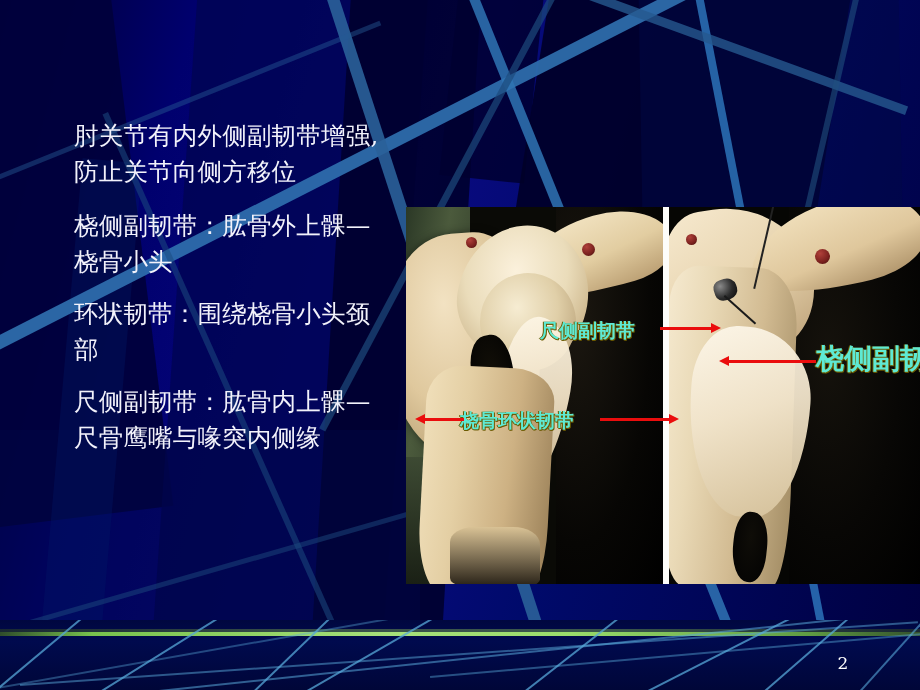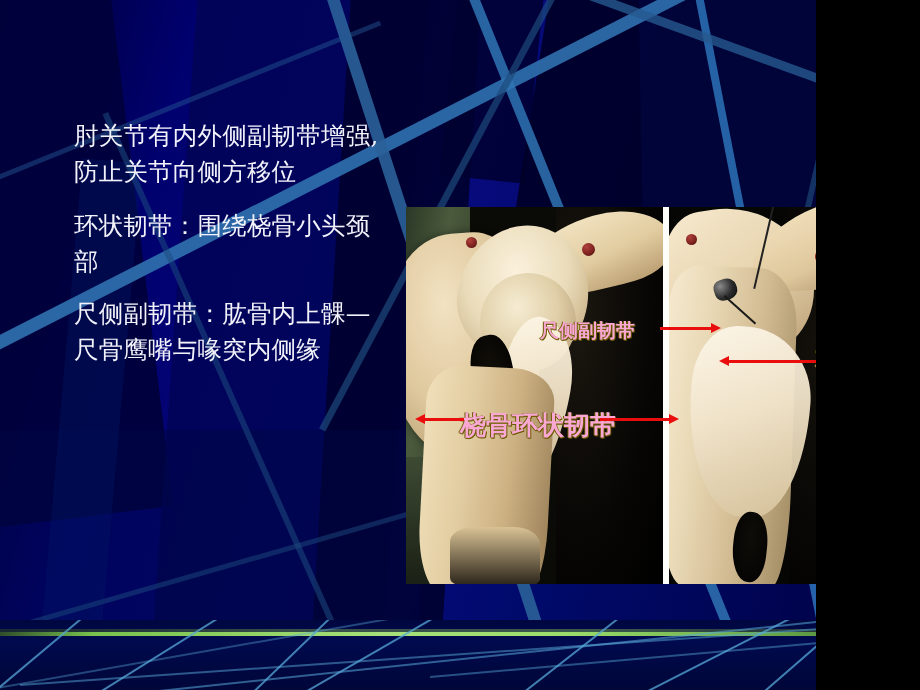--- a/index.html
+++ b/index.html
@@ -1,20 +1,20 @@
 <!DOCTYPE html>
 <html><head>
 <meta charset="utf-8">
 <title>Slide</title>
 <style>
   html,body{margin:0;padding:0;background:#000;}
   body{width:920px;height:690px;overflow:hidden;font-family:"DejaVu Serif","Liberation Serif",serif;}
 
   #slide{
-    position:relative;width:816px;height:690px;overflow:hidden;
+    position:relative;width:920px;height:690px;overflow:hidden;
     background:#00006e;
   }
 
   
   .bg-layer{position:absolute;left:0;top:0;width:920px;height:690px;overflow:hidden;}
   .bg-base{
     background:
       linear-gradient(105deg,#000033 0%, #00006e 18%, #0a0a82 42%, #000a6b 62%, #000040 100%);
   }
   .poly{position:absolute;}
@@ -223,27 +223,27 @@
     position:absolute;left:56px;top:88px;width:42px;height:2px;background:#1a1a1a;
     transform:rotate(42deg);transform-origin:0 0;
   }
   #wire{
     position:absolute;left:104px;top:-4px;width:2px;height:88px;
     background:#222;transform:rotate(13deg);transform-origin:50% 0;
   }
 
   
   .lbl{
-    position:absolute;color:#f9a8d4;
+    position:absolute;color:#5eead4;
     font-family:"DejaVu Sans","Liberation Sans",sans-serif;
     font-weight:bold;white-space:nowrap;
     text-shadow:1px 1px 0 #6b5a00, -1px 0 0 #6b5a00, 0 1px 0 #6b5a00;
   }
   #lbl-ucl{left:540px;top:318px;font-size:19px;}
-  #lbl-annular{left:460px;top:408px;font-size:26px;}
+  #lbl-annular{left:460px;top:408px;font-size:19px;}
   #lbl-rcl{left:816px;top:340px;font-size:28px;}
 
   .arrow{position:absolute;height:3px;background:#ea0d0d;}
   .arrow .head{position:absolute;top:-4px;width:0;height:0;
       border-top:5.5px solid transparent;border-bottom:5.5px solid transparent;}
   .arrow .head.right{right:-9px;border-left:10px solid #ea0d0d;}
   .arrow .head.left{left:-9px;border-right:10px solid #ea0d0d;}
 
   #arr-ucl{left:672px;top:327px;width:40px;}
   #arr-ucl-tail{left:660px;top:327px;width:18px;}
@@ -273,20 +273,21 @@
     <div class="band b5"></div>
     <div class="band b6"></div>
     <div class="band b7"></div>
     <div class="band b8"></div>
     <div class="band b9"></div>
     <div class="band b10"></div>
   </div>
 
   <div id="textcol">
     <p class="para p-first">肘关节有内外侧副韧带增强,防止关节向侧方移位</p>
+    <p class="para">桡侧副韧带：肱骨外上髁—桡骨小头</p>
     <p class="para">环状韧带：围绕桡骨小头颈部</p>
     <p class="para">尺侧副韧带：肱骨内上髁—尺骨鹰嘴与喙突内侧缘</p>
   </div>
 
   <div id="photo">
 
     <div class="panel" id="panelL">
       <div class="drape" id="drapeL"></div>
       <div class="drape" id="drapeL2"></div>
       <div class="drape" id="blackL"></div>

